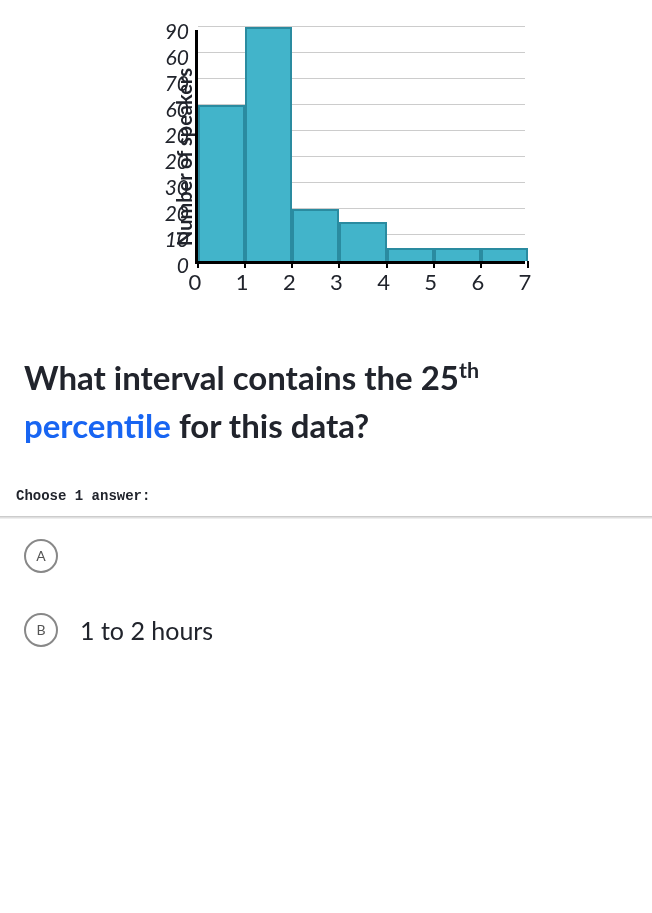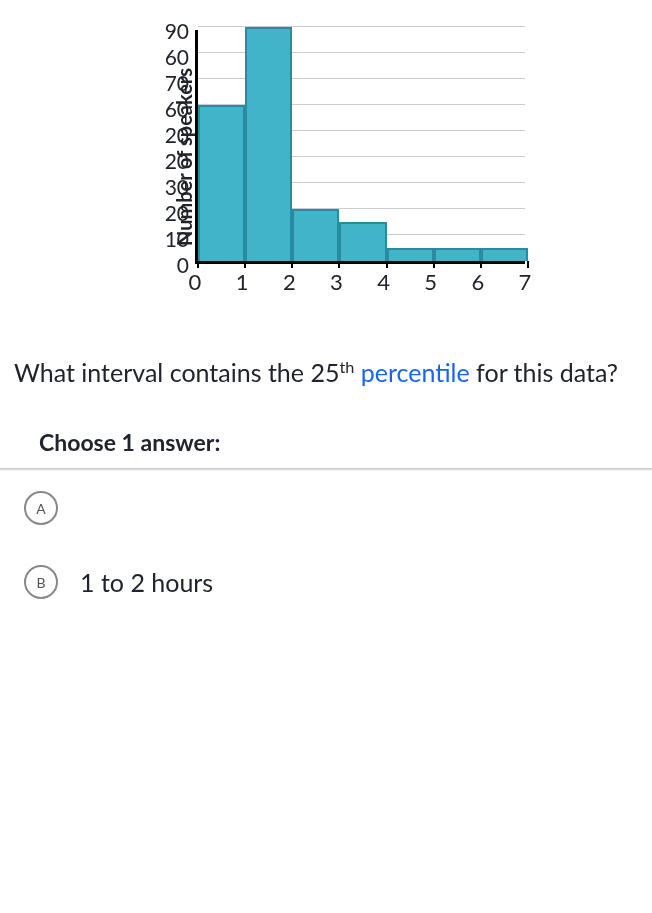--- a/index.html
+++ b/index.html
@@ -32,20 +32,21 @@
     left: 145px;
     top: 10px;
     width: 50px;
     font-size: 21px;
     text-align: right;
   }
   .y-tick {
     position: absolute;
     right: 6px;
     transform: translateY(-50%);
+    font-style: italic;
   }
   .plot {
     position: relative;
     width: 330px;
     height: 234px;
     border-left: 3px solid #000;
     border-bottom: 3px solid #000;
     margin-left: 50px;
   }
   .grid-line-h {
@@ -76,30 +77,32 @@
   }
   .x-axis-label {
     margin-left: 50px;
     margin-top: 20px;
     width: 330px;
     text-align: center;
     font-size: 21px;
     font-weight: 700;
   }
   .question {
-    margin: 60px 24px 0 14px;
-    font-size: 25px;
+    margin: 60px 24px 0 24px;
+    font-size: 33px;
     line-height: 1.45;
+    font-weight: bold;
   }
   .question sup { font-size: 0.65em; }
   .link { color: #1865f2; }
   .choose {
-    margin: 38px 24px 12px 39px;
-    font-size: 23px;
+    margin: 38px 24px 12px 16px;
+    font-size: 14px;
     font-weight: 700;
+    font-family: Liberation Mono, monospace;
   }
   .divider {
     height: 3px;
     background: linear-gradient(#e8e8e8,#d6d6d6);
     border-top: 1px solid #ccc;
     border-bottom: 1px solid #eee;
   }
   .answer-row {
     display: flex;
     align-items: center;

